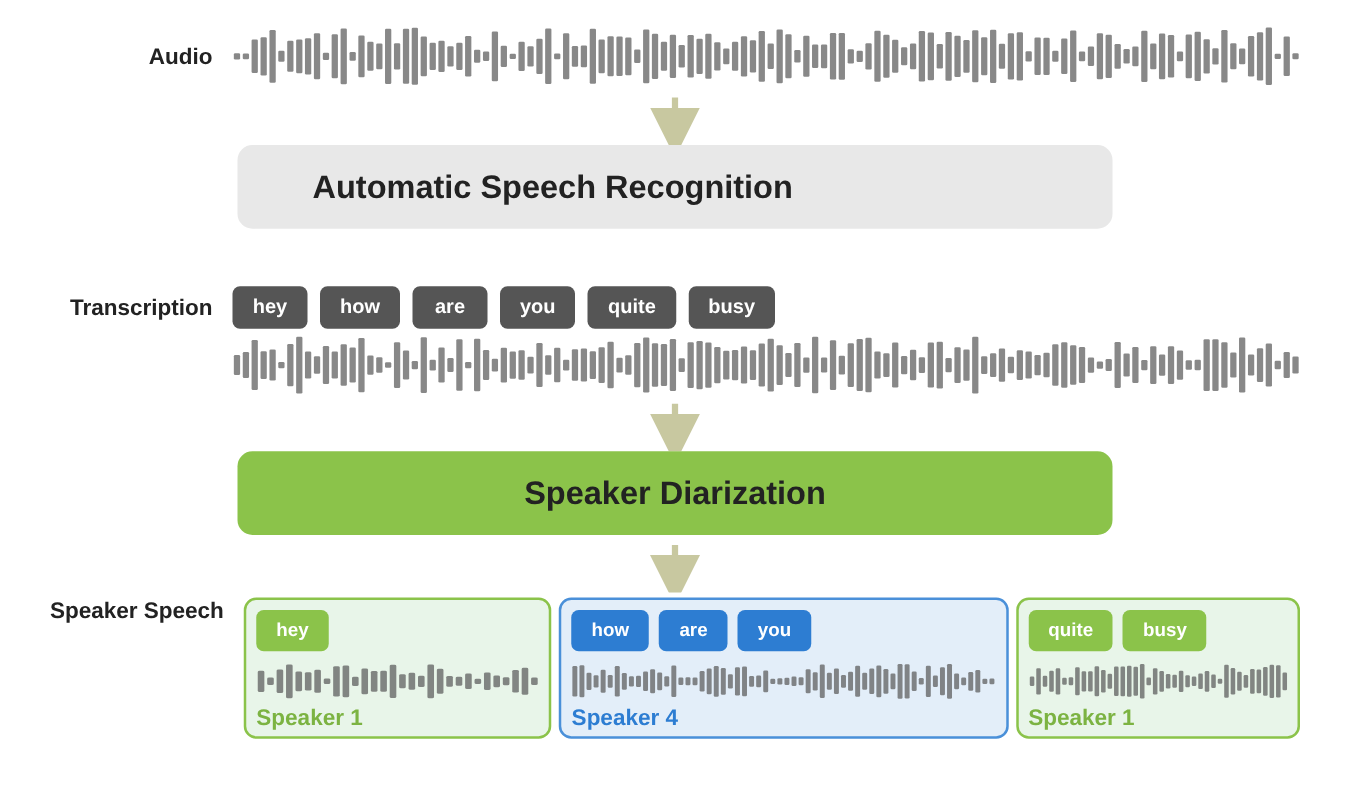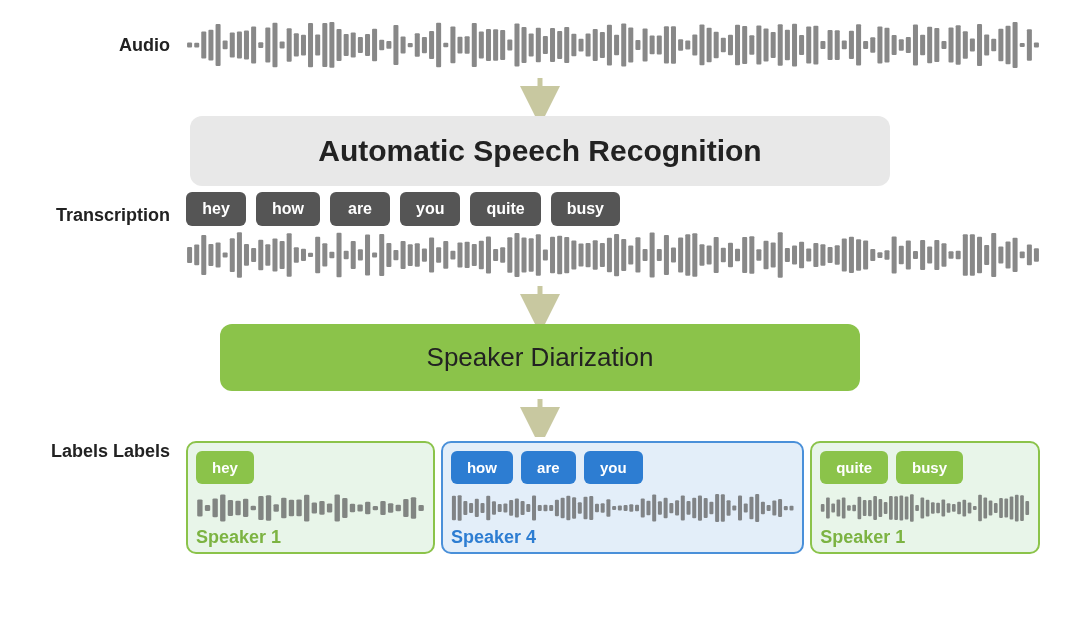--- a/index.html
+++ b/index.html
@@ -55,35 +55,35 @@
     .arrow-down svg {
       width: 40px;
       height: 40px;
     }
 
     
     .asr-box {
       background: #e8e8e8;
       border-radius: 12px;
       padding: 18px 60px;
-      font-size: 30px;
+      font-size: 26px;
       font-weight: 700;
       color: #222;
       margin-bottom: 6px;
       width: 700px;
-      text-align: center;
     }
 
     
     .transcription-row {
       display: flex;
-      align-items: flex-end;
+      align-items: center;
       width: 100%;
       gap: 16px;
       margin-bottom: 4px;
+      margin-top: 40px;
     }
     .word-tokens {
       flex: 1;
       display: flex;
       align-items: center;
       gap: 10px;
     }
     .token {
       background: #555;
       color: #fff;
@@ -103,23 +103,23 @@
       gap: 16px;
       margin-bottom: 4px;
     }
 
     
     .sd-box {
       background: #8bc34a;
       border-radius: 12px;
       padding: 18px 60px;
       font-size: 26px;
-      font-weight: 400;
+      font-weight: 700;
       color: #222;
-      width: 640px;
+      width: 700px;
       text-align: center;
       margin-bottom: 6px;
     }
 
     
     .speaker-row {
       display: flex;
       align-items: flex-start;
       width: 100%;
       gap: 16px;
@@ -514,21 +514,21 @@
       <defs>
         <marker id="arr3" markerWidth="8" markerHeight="8" refX="4" refY="4" orient="auto">
           <path d="M0,0 L8,4 L0,8 Z" fill="#c8c8a0"></path>
         </marker>
       </defs>
       <line x1="20" y1="2" x2="20" y2="30" stroke="#c8c8a0" stroke-width="5" marker-end="url(#arr3)"></line>
     </svg>
   </div>
 
   <div class="speaker-row">
-    <div class="row-label">Labels Labels</div>
+    <div class="row-label">Speaker Speech</div>
     <div class="speaker-tokens-wrapper">
 
       <div class="speaker-segment spk1-left">
         <div class="segment-tokens">
           <div class="token-green">hey</div>
         </div>
         <svg class="segment-waveform" viewBox="0 0 150 32" preserveAspectRatio="none" id="seg1-wave">
             <rect x="0.8" y="7.5" width="3.5" height="17.0" rx="1" fill="#555" opacity="0.7"></rect>
             <rect x="5.8" y="12.9" width="3.5" height="6.1" rx="1" fill="#555" opacity="0.7"></rect>
             <rect x="10.8" y="6.6" width="3.5" height="18.7" rx="1" fill="#555" opacity="0.7"></rect>

